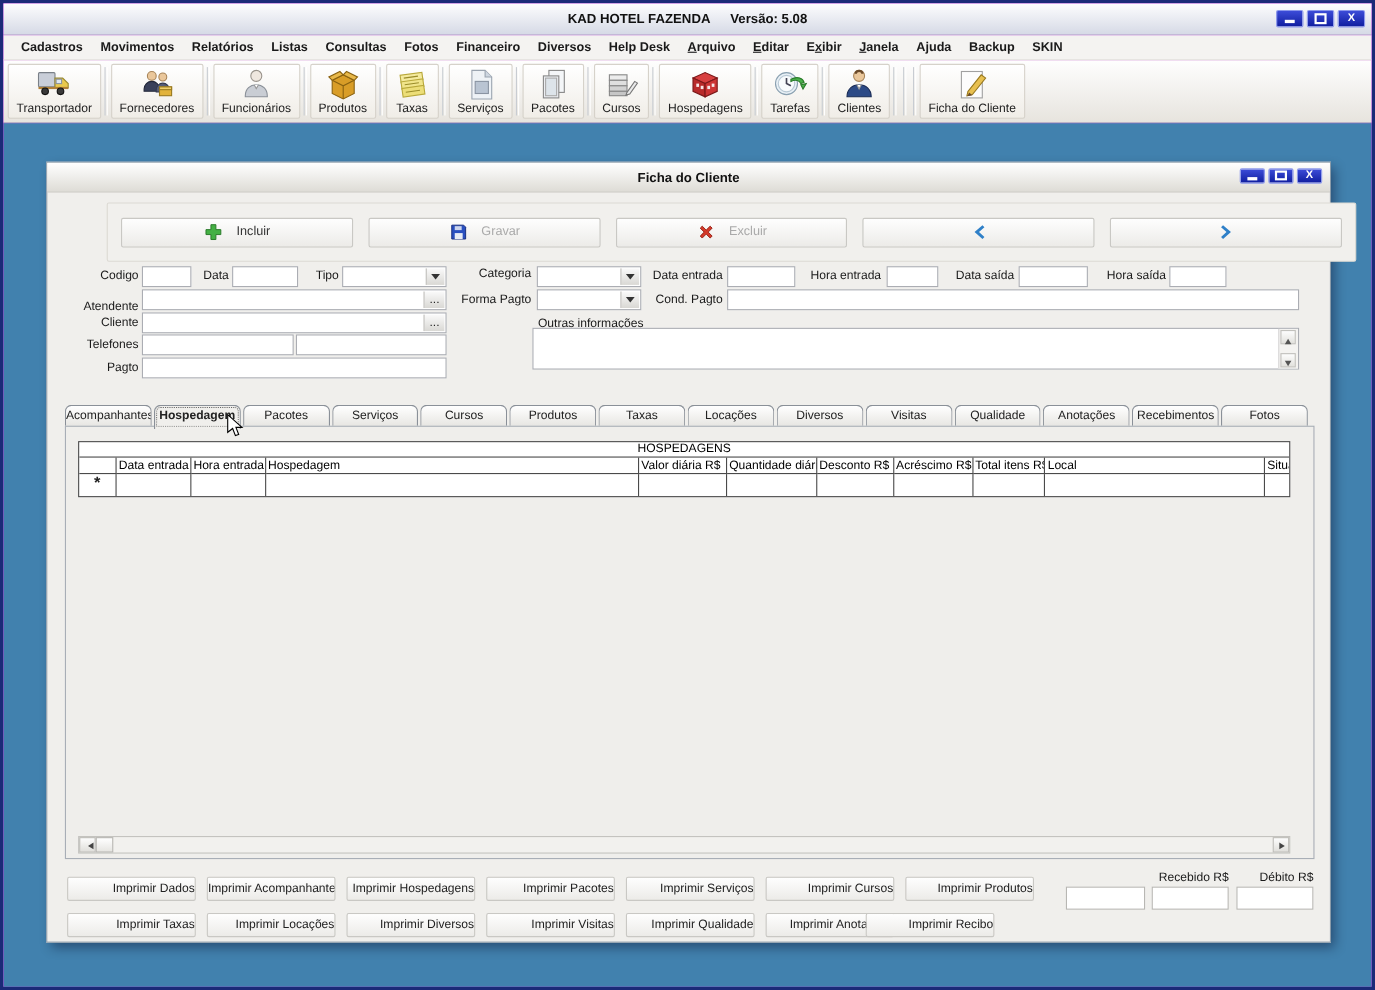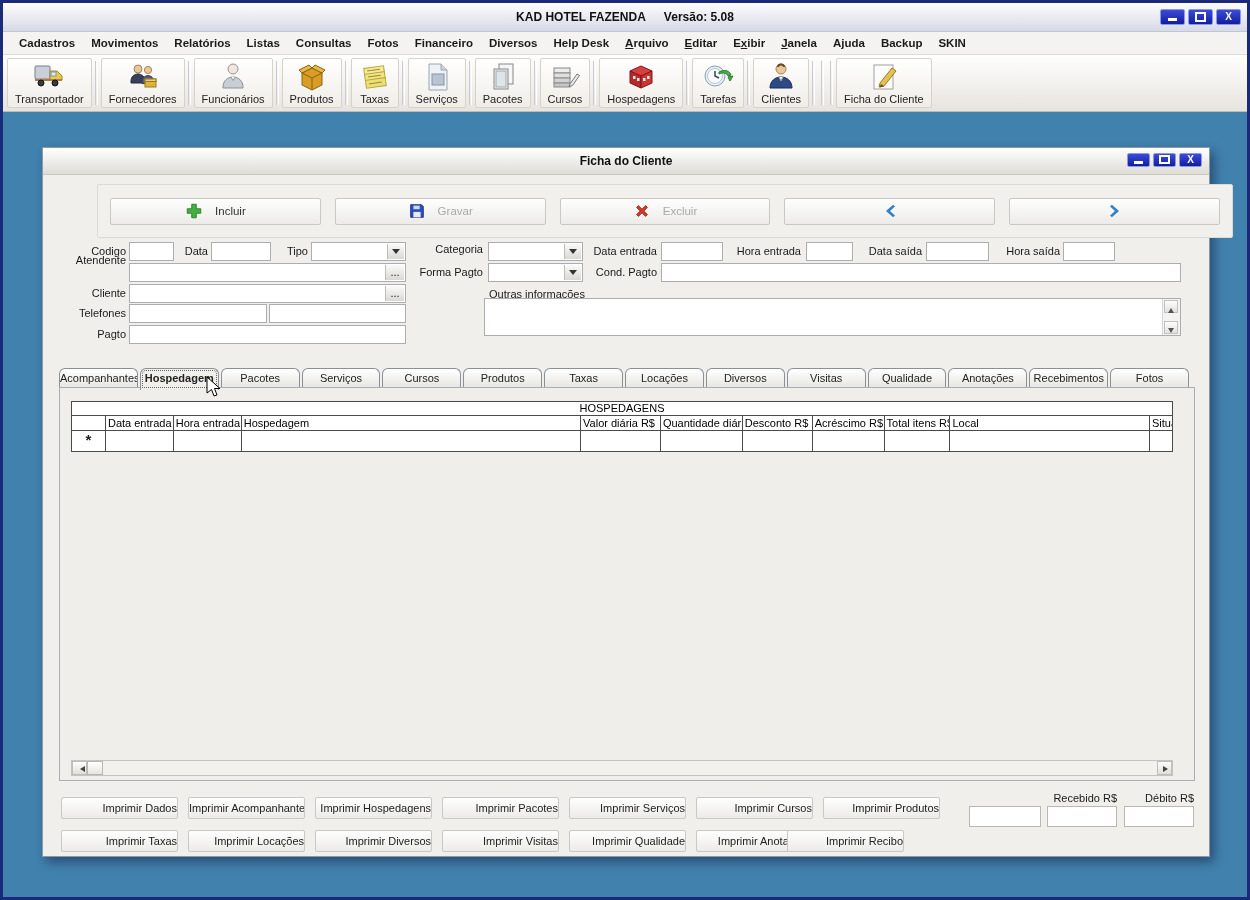--- a/index.html
+++ b/index.html
@@ -316,21 +316,21 @@
         </div>
       <div class="lbl r" style="left:548px;top:94px;width:66px;">Data entrada</div>
       <input class="inp" style="left: 618px; top: 94px; width: 62px;">
       <div class="lbl r" style="left:692px;top:94px;width:66px;">Hora entrada</div>
       <input class="inp" style="left: 763px; top: 94px; width: 47px;">
       <div class="lbl r" style="left:822px;top:94px;width:57px;">Data saída</div>
       <input class="inp" style="left: 883px; top: 94px; width: 63px;">
       <div class="lbl r" style="left:960px;top:94px;width:57px;">Hora saída</div>
       <input class="inp" style="left: 1020px; top: 94px; width: 52px;">
 
-      <div class="lbl r" style="left:14px;top:103px;width:69px;">Atendente</div>
+      <div class="lbl r" style="left:14px;top:122px;width:69px;">Atendente</div>
       <div class="combo" style="left:86px;top:115px;width:277px;">
           <span class="dots">...</span>
         </div>
       <div class="lbl r" style="left:372px;top:115px;width:68px;">Forma Pagto</div>
       <div class="combo" style="left:445px;top:115px;width:95px;">
           <span class="dd">
             <i></i>
           </span>
         </div>
       <div class="lbl r" style="left:548px;top:115px;width:66px;">Cond. Pagto</div>

